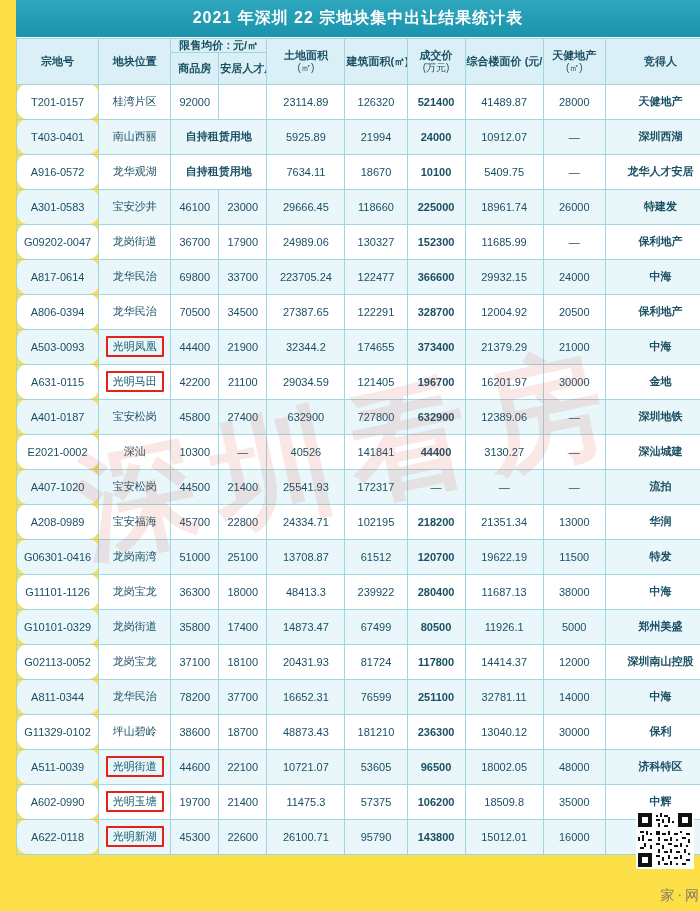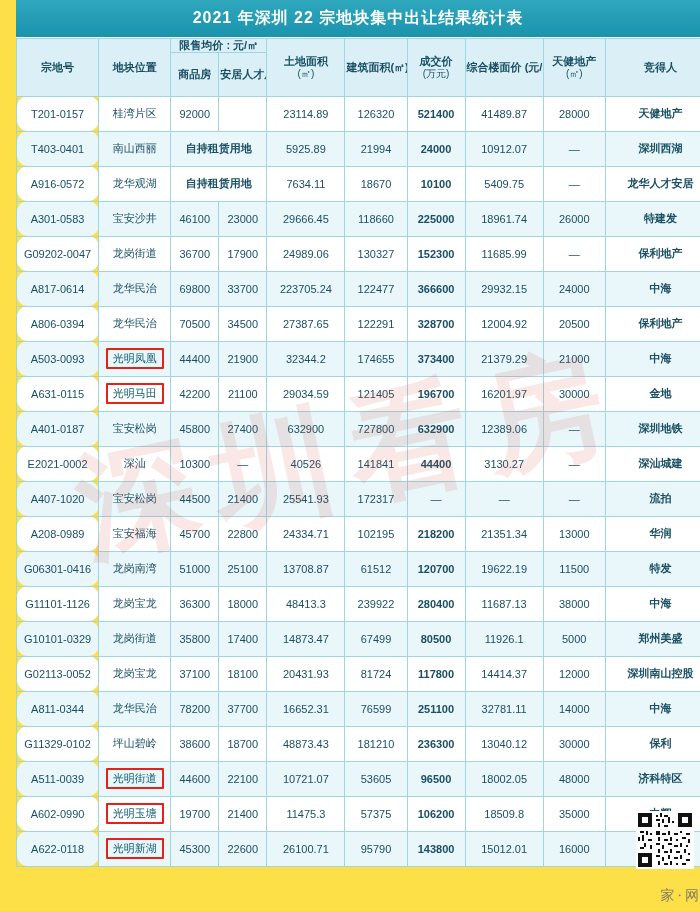--- a/index.html
+++ b/index.html
@@ -48,21 +48,21 @@
   }
   thead th {
     background: #daf0f6;
     font-weight: bold;
     font-size: 11.5px;
     color: #11566b;
     line-height: 1.15;
   }
   thead th.sub {
     font-size: 11px;
-    height: 44px;
+    height: 32px;
   }
   thead th .unit { font-size: 10px; font-weight: normal; display:block; }
   tbody td { height: 35px; }
   tbody tr.alt td { background: #eef9fc; }
   tbody tr td { background: #ffffff; }
   tbody tr.alt td { background: #e9f6fa; }
 
   
   .c-id { font-size: 11px; color: #184f61; border-radius: 11px; }
   .c-loc { font-size: 11.5px; color: #0f5b70; }

